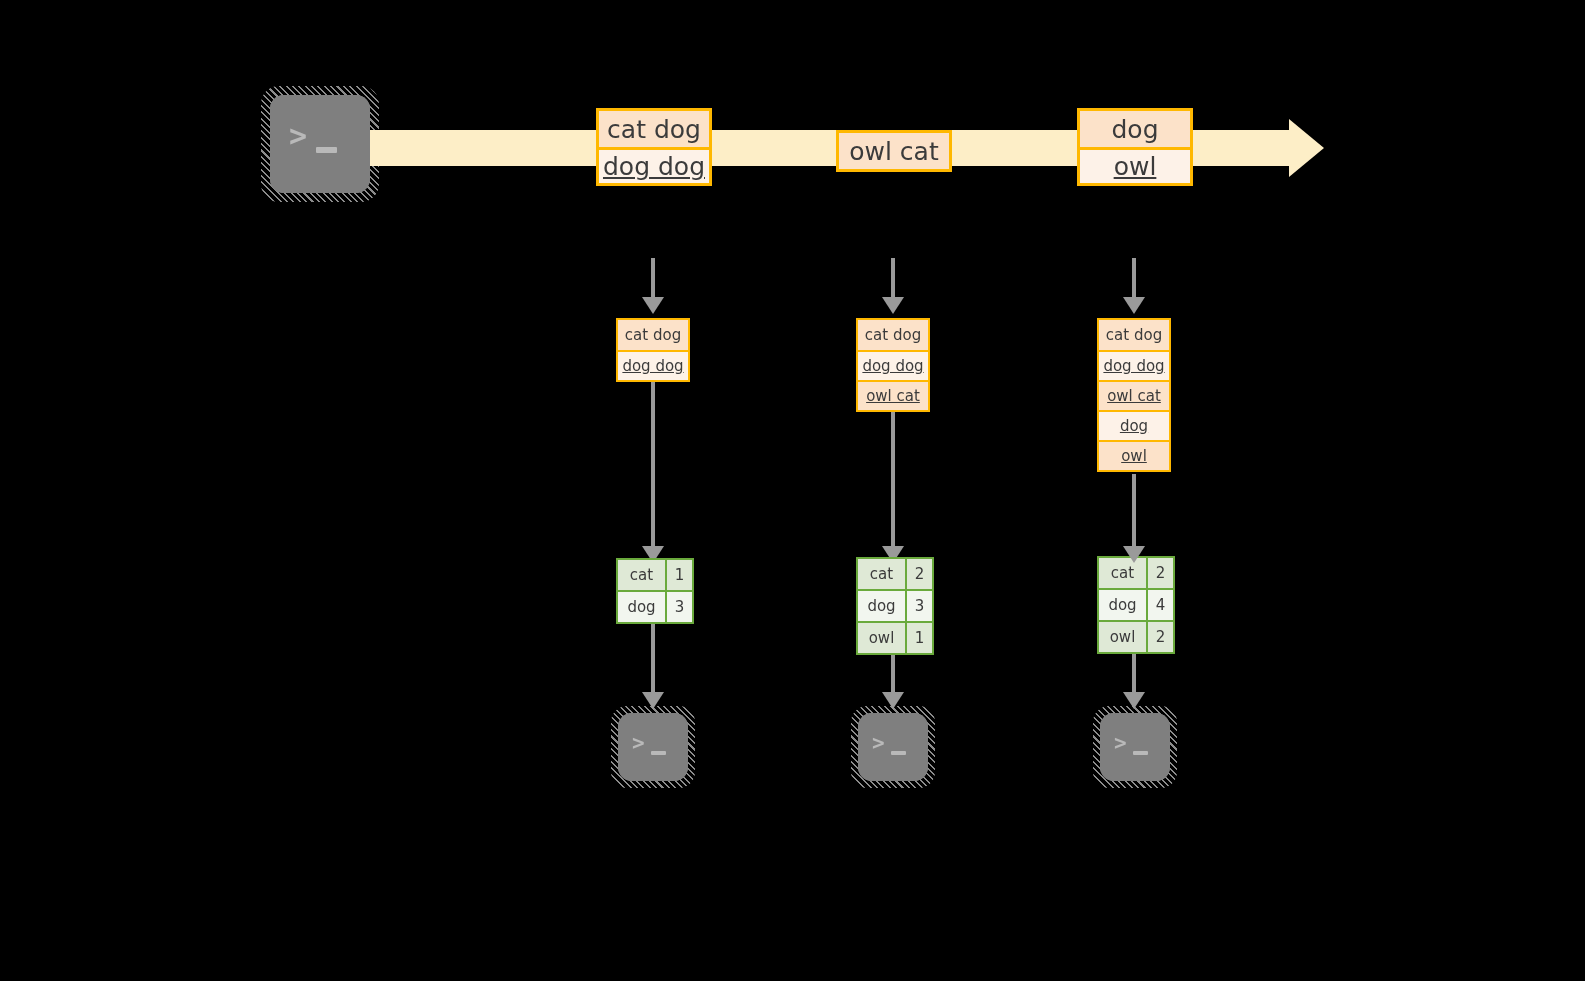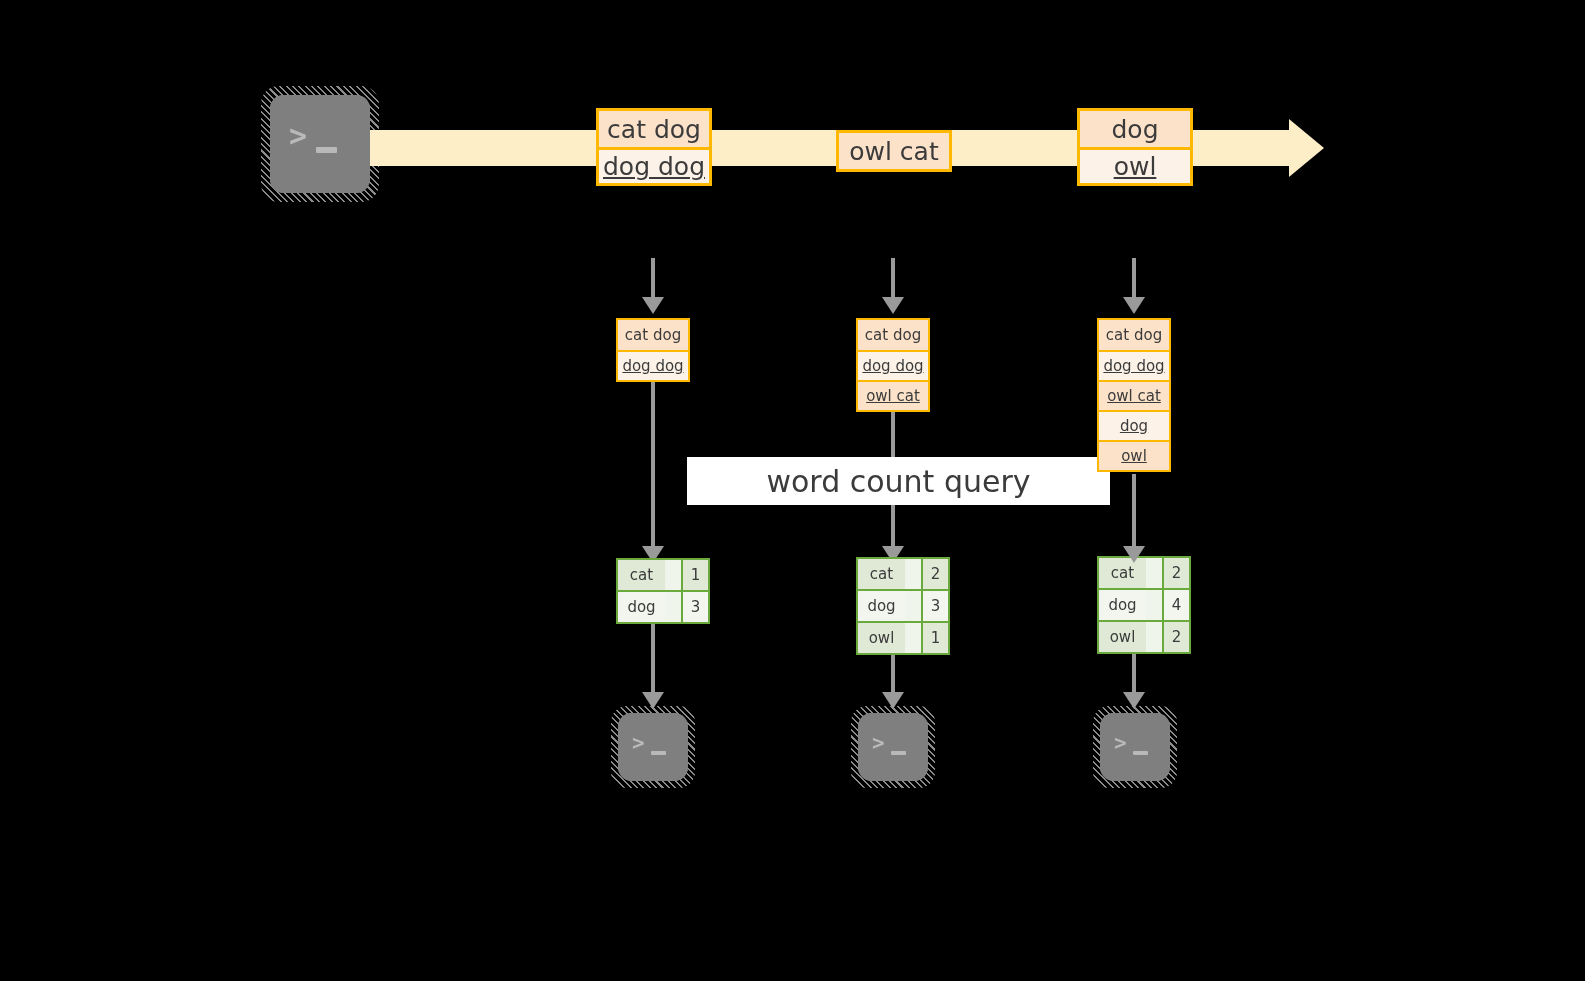--- a/index.html
+++ b/index.html
@@ -116,21 +116,21 @@
 
   
   .res-table {
     position: absolute;
     z-index: 3;
     box-sizing: border-box;
     border: 2px solid #6aaa3c;
     background: #f0f5ec;
     border-collapse: collapse;
   }
-  .res-table .trow { display: flex; gap: 16px; }
+  .res-table .trow { display: flex; }
   .res-table .trow + .trow { border-top: 2px solid #6aaa3c; }
   .res-table .cell {
     box-sizing: border-box;
     display: flex;
     align-items: center;
     justify-content: center;
     height: 30px;
     font-size: 15px;
     color: #3b3b3b;
   }
@@ -213,23 +213,20 @@
 
   <div class="rec-stack big" style="left:836px; top:130px; width:116px;">
     <div class="row shade-a">owl cat</div>
   </div>
 
   <div class="rec-stack big" style="left:1077px; top:108px; width:116px;">
     <div class="row shade-a">dog</div>
     <div class="row shade-b">owl</div>
   </div>
 
-  <div class="banner">
-    <span>word count query</span>
-  </div>
 
   <div class="conn-dash" style="left:651px; top:258px; height:40px;"></div>
   <div class="arrowhead" style="left:642px; top:297px;"></div>
 
   <div class="rec-stack small" style="left:616px; top:318px; width:74px;">
     <div class="row shade-a">cat dog</div>
     <div class="row shade-b">dog dog</div>
   </div>
 
   <div class="conn" style="left:651px; top:382px; height:170px;"></div>

